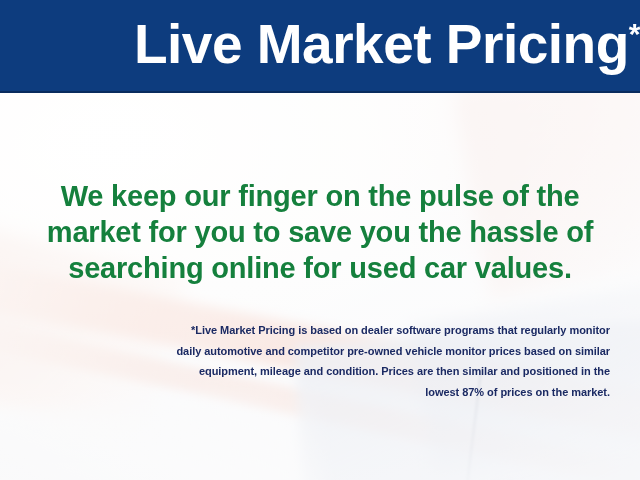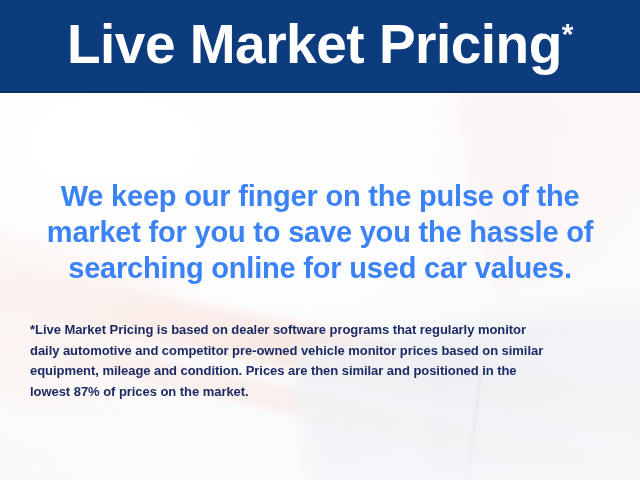--- a/index.html
+++ b/index.html
@@ -191,21 +191,21 @@
   .header-band {
     position: absolute;
     left: 0;
     top: 0;
     width: 640px;
     height: 93px;
     background: #0d3c7e;
     box-sizing: border-box;
     display: flex;
     align-items: center;
-    justify-content: center;
+    justify-content: flex-end;
   }
   .header-band .hairline {
     position: absolute;
     left: 0;
     bottom: 0;
     width: 100%;
     height: 2px;
     background: #092c5e;
   }
   .title {
@@ -227,40 +227,40 @@
     font-weight: bold;
   }
 
   
   .headline {
     position: absolute;
     left: 0;
     top: 178px;
     width: 640px;
     text-align: center;
-    color: #3b82f6;
+    color: #15803d;
     font-family: "Liberation Sans", sans-serif;
     font-weight: bold;
     font-size: 29px;
     line-height: 36px;
     letter-spacing: -0.2px;
   }
   .headline .ln { display: block; white-space: nowrap; }
 
   
   .fineprint {
     position: absolute;
     left: 30px;
     top: 320px;
     width: 580px;
-    text-align: left;
+    text-align: right;
     color: #1b2a63;
     font-family: "Liberation Sans", sans-serif;
     font-weight: bold;
-    font-size: 13px;
+    font-size: 11px;
     line-height: 20.5px;
     letter-spacing: -0.05px;
   }
   .fineprint .ln { display: block; white-space: nowrap; }
 </style>
 </head>
 <body>
 
 <div class="slide">
 

